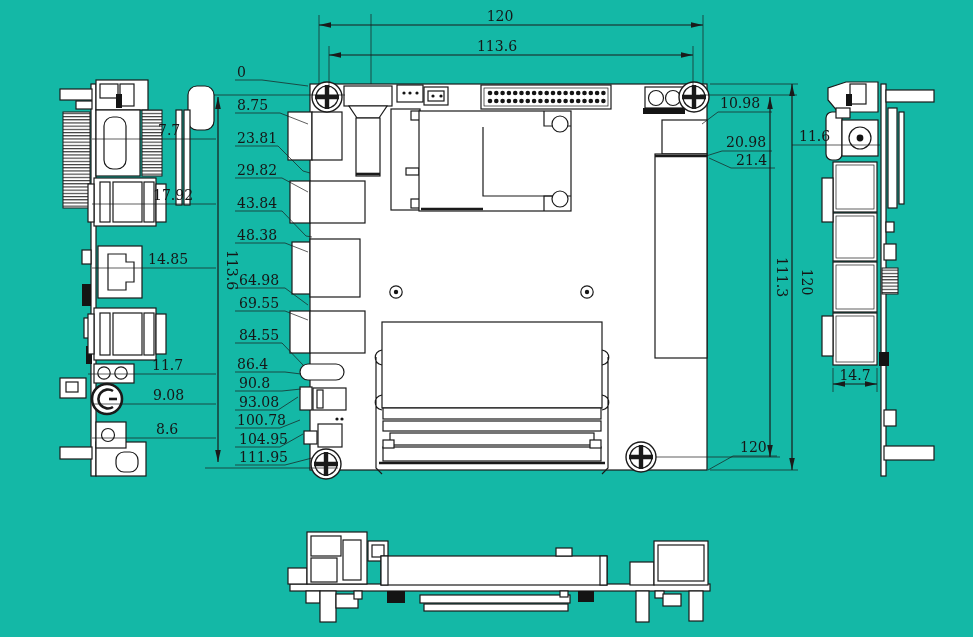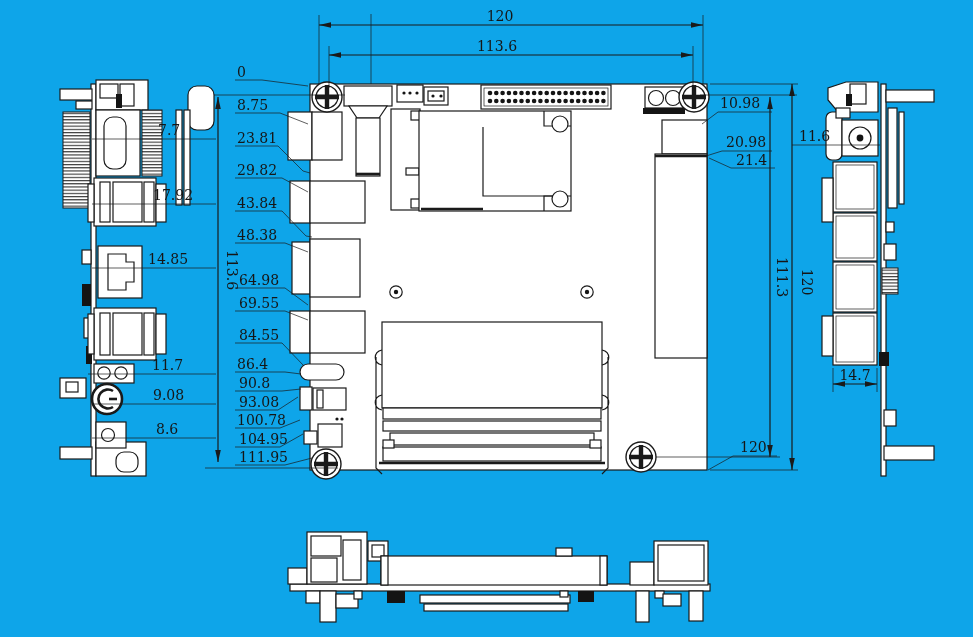--- a/index.html
+++ b/index.html
@@ -1,16 +1,16 @@
 <!DOCTYPE html>
 <html><head>
 <meta charset="utf-8">
 <style>
   html,body{margin:0;padding:0;background:#ffffff;}
-  .sheet{position:relative;width:973px;height:637px;background:#0ea5e9;overflow:hidden;
+  .sheet{position:relative;width:973px;height:637px;background:#14b8a6;overflow:hidden;
          font-family:"DejaVu Serif","Liberation Serif",serif;}
   svg{display:block}
   svg text{font-family:"DejaVu Serif","Liberation Serif",serif;font-size:14px;fill:#161616;}
   .ln{stroke:#1a1a1a;stroke-width:1.2;fill:none;}
   .lnthin{stroke:#1a1a1a;stroke-width:0.7;fill:none;}
   .lnthick{stroke:#1a1a1a;stroke-width:2.6;fill:none;}
   .fw{fill:#ffffff;stroke:#1a1a1a;stroke-width:1.2;}
   .fb{fill:#141414;stroke:none;}
 </style>
 </head>

